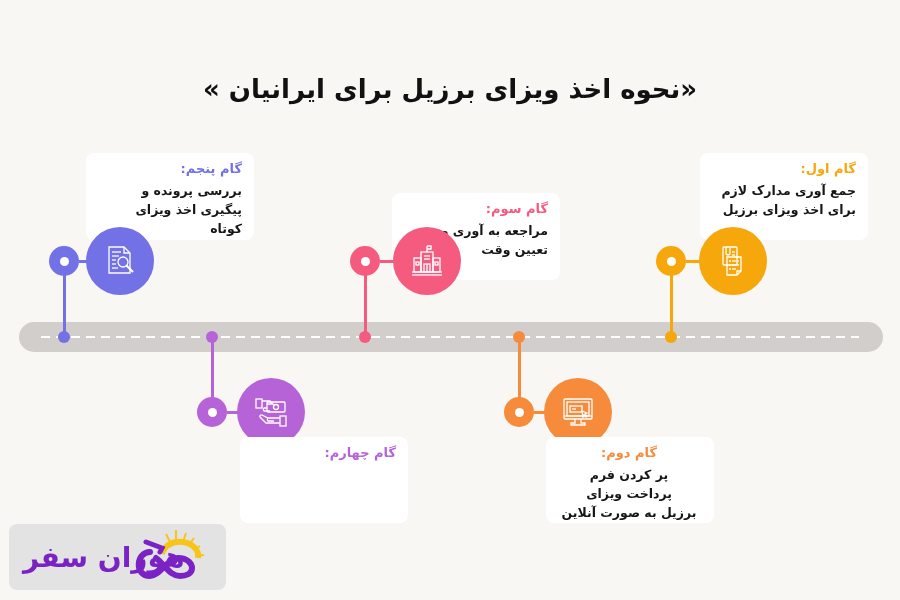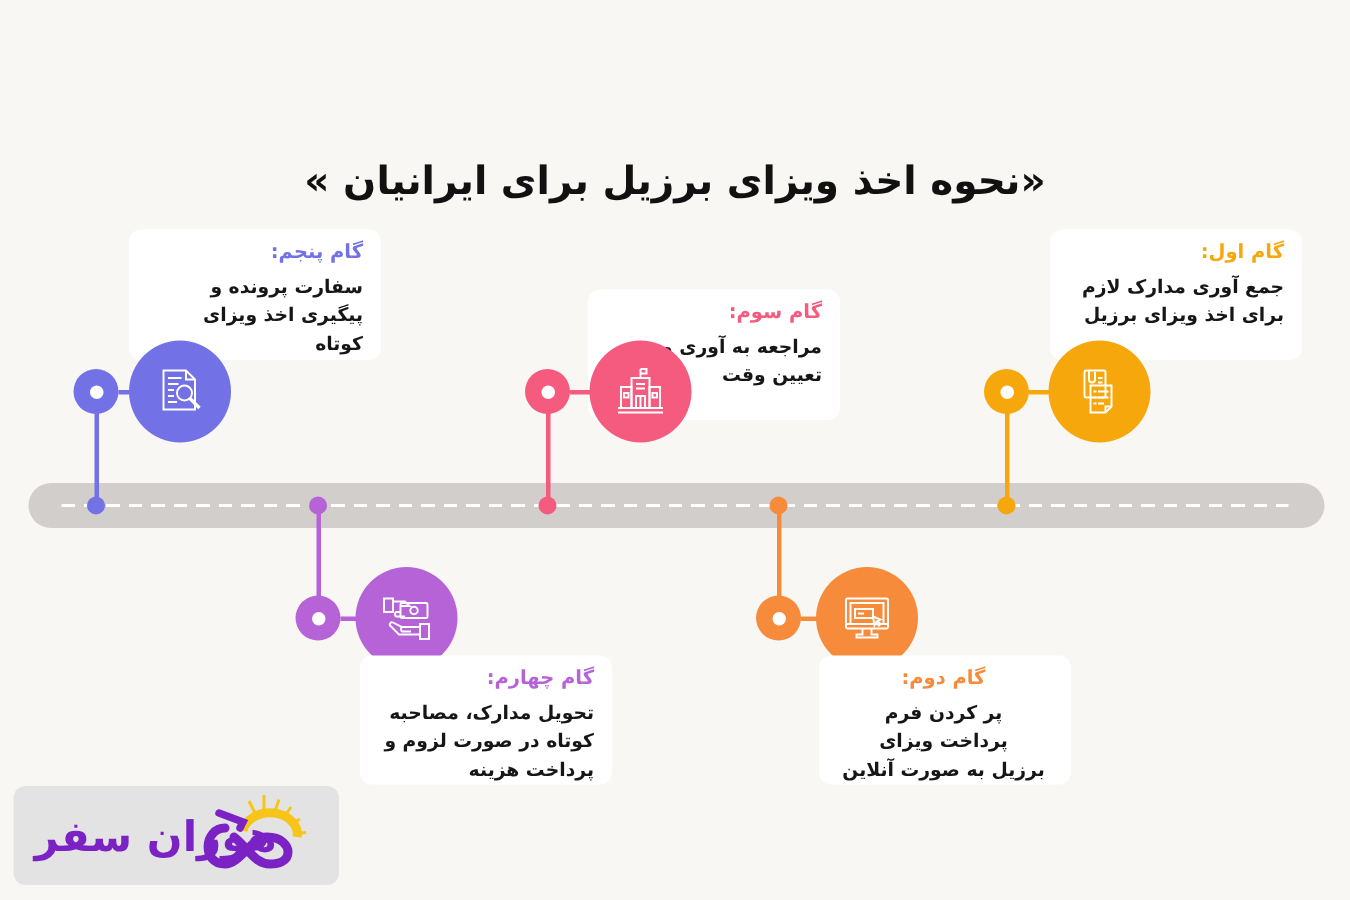--- a/index.html
+++ b/index.html
@@ -5,21 +5,21 @@
     * { box-sizing: border-box; margin: 0; padding: 0; }
     html, body { width: 900px; height: 600px; overflow: hidden; }
     body {
       background: #f8f7f4;
       font-family: "DejaVu Sans", sans-serif;
       position: relative;
     }
     .title {
       position: absolute; left: 0; top: 74px; width: 900px;
       text-align: center; direction: rtl;
-      font-size: 26px; font-weight: bold; color: #111; margin-top: 32px;
+      font-size: 26px; font-weight: bold; color: #111;
     }
     .road {
       position: absolute; left: 19px; top: 322px; width: 864px; height: 30px;
       background: #d1cecb; border-radius: 15px;
     }
     .road-dash {
       position: absolute; left: 22px; right: 24px; top: 14px; height: 2px;
       background-image: repeating-linear-gradient(to right, #ffffff 0 9px, transparent 9px 15px);
     }
     .stem { position: absolute; width: 3px; }
@@ -119,21 +119,21 @@
     <rect x="7" y="19" width="3" height="3"></rect>
     <rect x="26" y="19" width="3" height="3"></rect>
     <line x1="3" y1="29" x2="33" y2="29"></line>
     <line x1="3" y1="32" x2="33" y2="32"></line>
   </svg>
 </div>
 
 <div class="card" style="left:86px;top:153px;width:168px;height:87px;">
   <div class="card-title" style="color:#7271e6">گام پنجم:</div>
   <div class="card-body">
-    <div>سفارت پرونده و</div>
+    <div>بررسی پرونده و</div>
     <div>پیگیری اخذ ویزای</div>
     <div>کوتاه</div>
   </div>
 </div>
 <div class="stem" style="left:63px;top:262px;height:76px;background:#7271e6"></div>
 <div class="road-dot" style="left:58px;top:331px;background:#7271e6"></div>
 <div class="node" style="left:49px;top:246px;background:#7271e6">
     <div class="node-inner"></div>
   </div>
 <div class="link" style="left:79px;top:260px;background:#7271e6"></div>
@@ -164,25 +164,20 @@
     <rect x="14" y="8" width="18" height="10" rx="1"></rect>
     <circle cx="23" cy="13" r="2.5"></circle>
     <path d="M14 14 h-3 a2 2 0 0 0 0 3 h6"></path>
     <rect x="27" y="22" width="6" height="10"></rect>
     <path d="M27 24 h-12 l-6 -3 a1.5 1.5 0 0 0 -2 2 l6 6 h14"></path>
     <path d="M15 24 a2 2 0 0 0 0 3 h6"></path>
   </svg>
 </div>
 <div class="card" style="left:240px;top:437px;width:168px;height:86px;">
   <div class="card-title" style="color:#b663d8">گام چهارم:</div>
-  <div class="card-body">
-    <div>تحویل مدارک، مصاحبه</div>
-    <div>کوتاه در صورت لزوم و</div>
-    <div>پرداخت هزینه</div>
-  </div>
 </div>
 
 <div class="stem" style="left:518px;top:338px;height:74px;background:#f68b3b"></div>
 <div class="road-dot" style="left:513px;top:331px;background:#f68b3b"></div>
 <div class="node" style="left:504px;top:397px;background:#f68b3b">
     <div class="node-inner"></div>
   </div>
 <div class="link" style="left:534px;top:411px;background:#f68b3b"></div>
 <div class="icon-circle" style="left:544px;top:378px;background:#f68b3b">
   <svg viewBox="0 0 36 36" fill="none" stroke="#fff" stroke-width="1.3">

